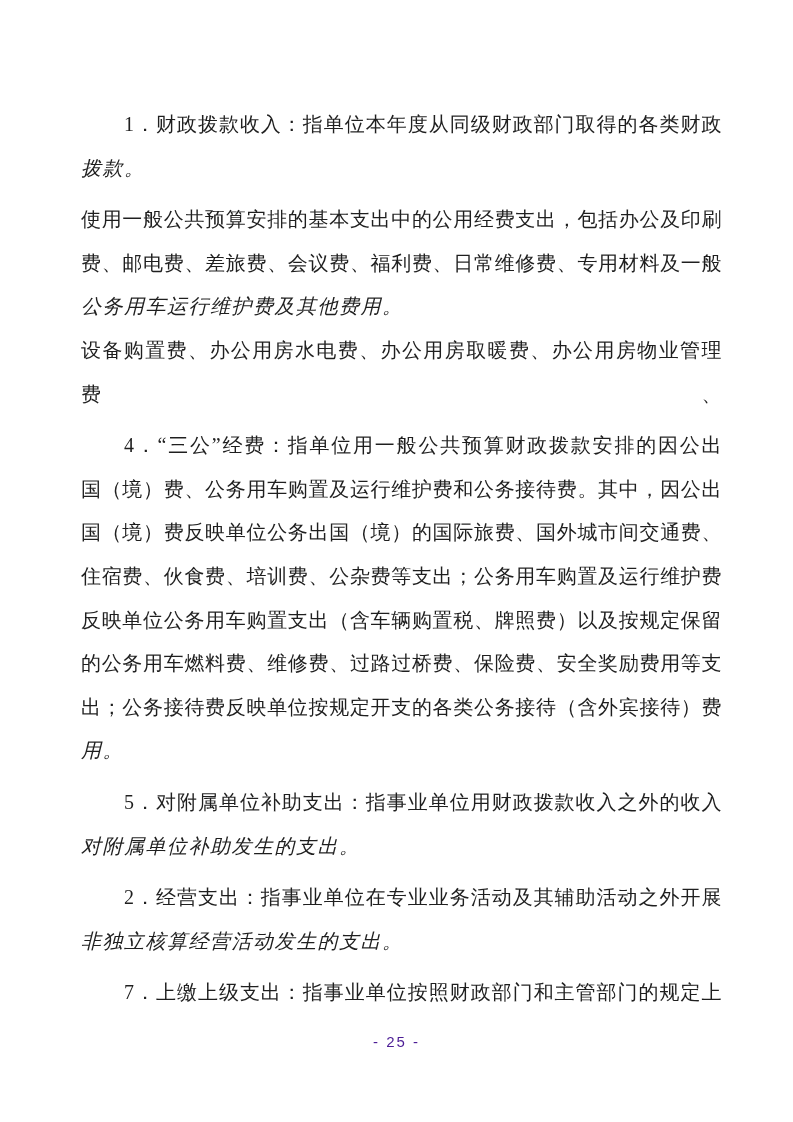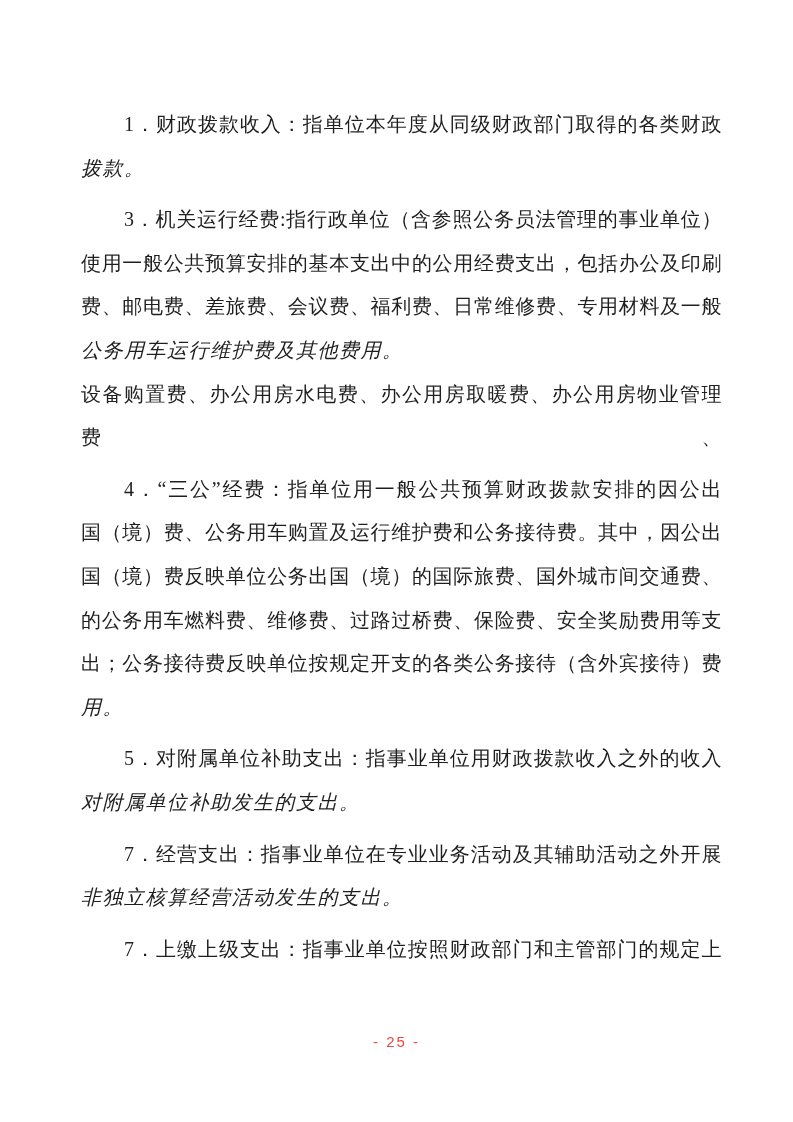--- a/index.html
+++ b/index.html
@@ -41,61 +41,62 @@
     letter-spacing: 1.5px;
     font-style: italic;
   }
   .footer {
     position: absolute;
     top: 1033px;
     left: 0;
     width: 100%;
     text-align: center;
     font-size: 15px;
-    color: #ef4444;
+    color: #4c1d95;
     letter-spacing: 2px;
     font-family: "Liberation Sans", sans-serif;
   }
 </style>
 </head>
 <body>
 
 <div class="page">
   <div class="content">
 
     <div class="para">
       <div class="line indent">1．财政拨款收入：指单位本年度从同级财政部门取得的各类财政</div>
       <div class="line last">拨款。</div>
     </div>
 
 
     <div class="para">
-      <div class="line indent">3．机关运行经费:指行政单位（含参照公务员法管理的事业单位）</div>
       <div class="line">使用一般公共预算安排的基本支出中的公用经费支出，包括办公及印刷</div>
       <div class="line">费、邮电费、差旅费、会议费、福利费、日常维修费、专用材料及一般</div>
       <div class="line last">公务用车运行维护费及其他费用。</div>
       <div class="line">设备购置费、办公用房水电费、办公用房取暖费、办公用房物业管理费、</div>
     </div>
 
     <div class="para">
       <div class="line indent">4．“三公”经费：指单位用一般公共预算财政拨款安排的因公出</div>
       <div class="line">国（境）费、公务用车购置及运行维护费和公务接待费。其中，因公出</div>
       <div class="line">国（境）费反映单位公务出国（境）的国际旅费、国外城市间交通费、</div>
+      <div class="line">住宿费、伙食费、培训费、公杂费等支出；公务用车购置及运行维护费</div>
+      <div class="line">反映单位公务用车购置支出（含车辆购置税、牌照费）以及按规定保留</div>
       <div class="line">的公务用车燃料费、维修费、过路过桥费、保险费、安全奖励费用等支</div>
       <div class="line">出；公务接待费反映单位按规定开支的各类公务接待（含外宾接待）费</div>
       <div class="line last">用。</div>
     </div>
 
     <div class="para">
       <div class="line indent">5．对附属单位补助支出：指事业单位用财政拨款收入之外的收入</div>
       <div class="line last">对附属单位补助发生的支出。</div>
     </div>
 
     <div class="para">
-      <div class="line indent">7．经营支出：指事业单位在专业业务活动及其辅助活动之外开展</div>
+      <div class="line indent">2．经营支出：指事业单位在专业业务活动及其辅助活动之外开展</div>
       <div class="line last">非独立核算经营活动发生的支出。</div>
     </div>
 
     <div class="para">
       <div class="line indent">7．上缴上级支出：指事业单位按照财政部门和主管部门的规定上</div>
     </div>
 
   </div>
 
   <div class="footer">- 25 -</div>

